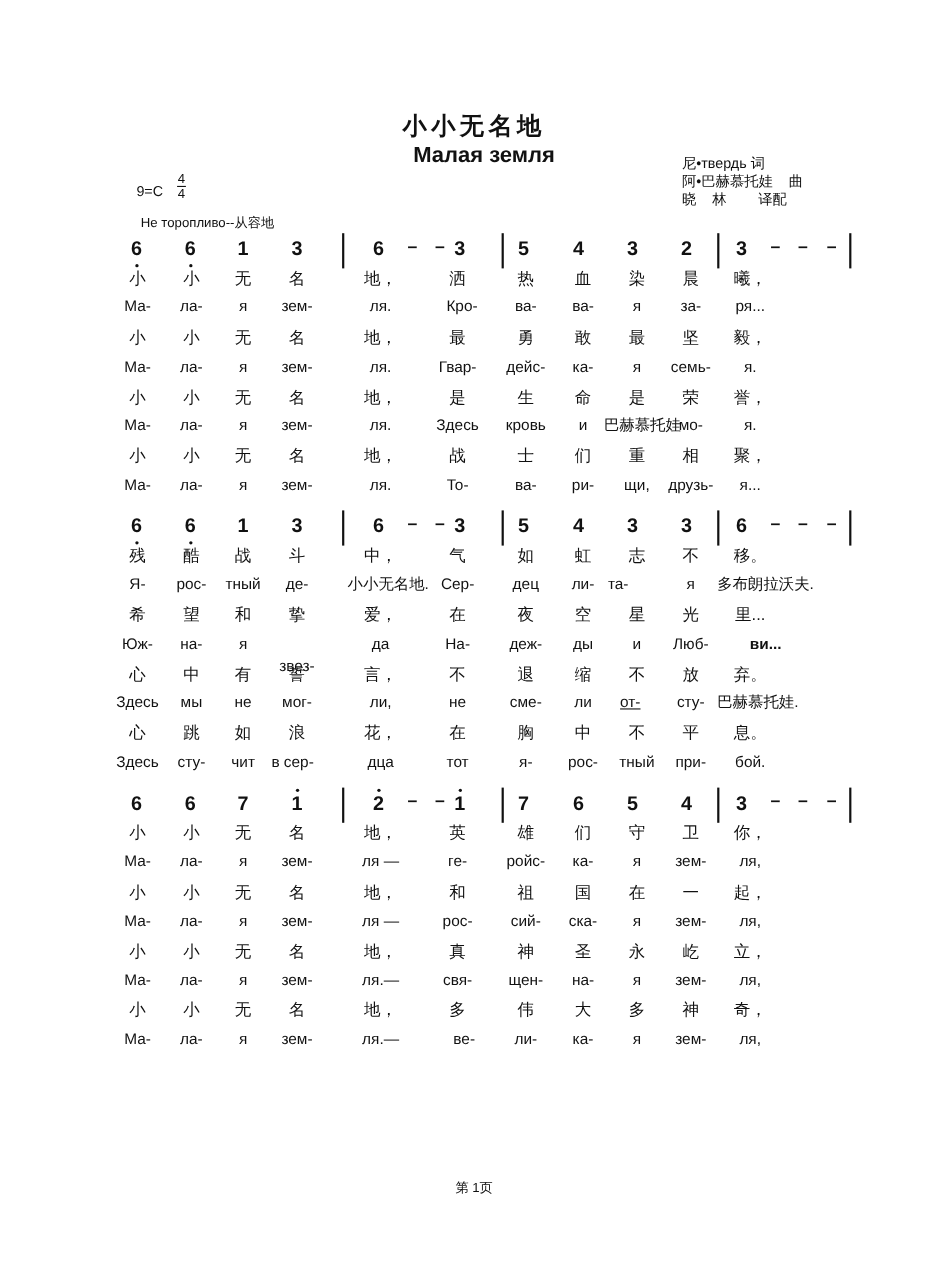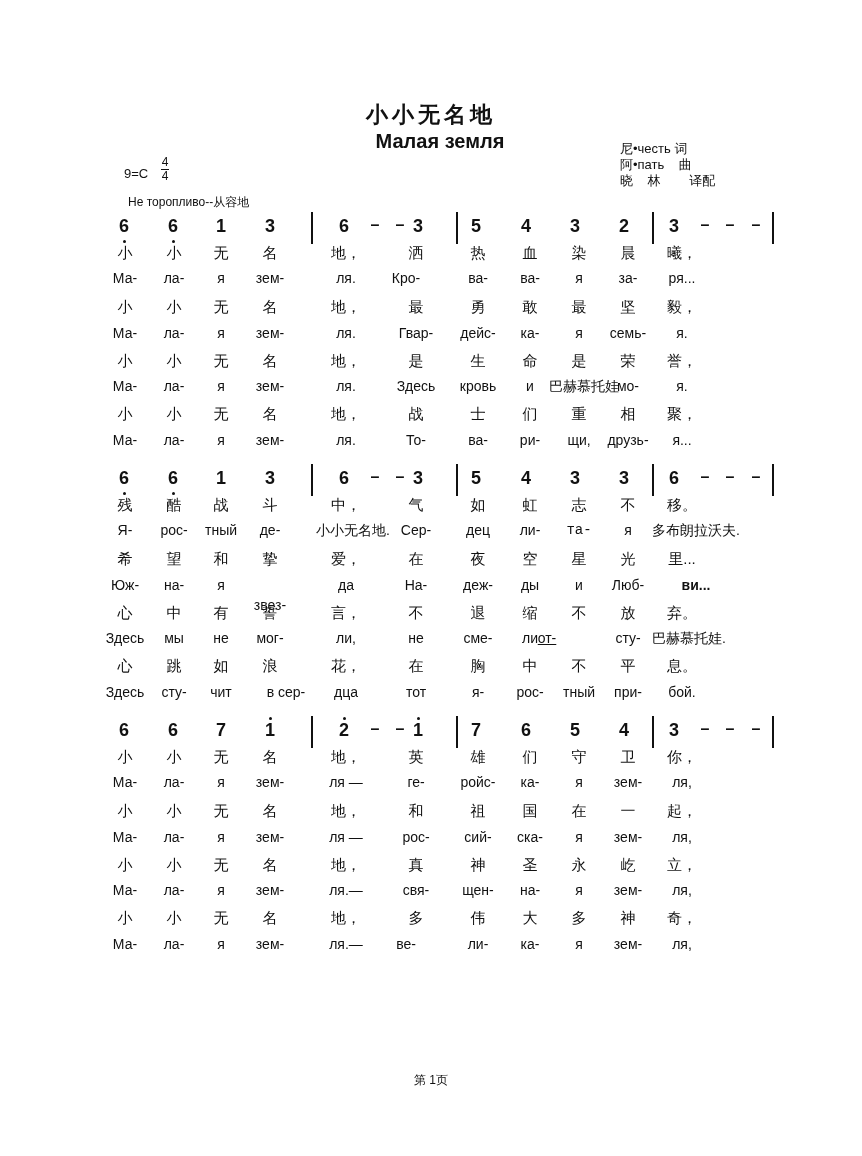--- a/index.html
+++ b/index.html
@@ -23,22 +23,22 @@
   .lyric { position:absolute; width:60px; text-align:center; white-space:nowrap; }
   .lyric.cn { font-size:15px; }
   .page-num { left:0; width:862px; top:1072px; text-align:center; font-size:12px; }
 </style>
 </head>
 <body>
 
 <div class="abs title-cn">小小无名地</div>
 <div class="abs title-ru">Малая земля</div>
 <div class="abs credits">
-  <div>尼•честь 词</div>
-  <div>阿•пать    曲</div>
+  <div>尼•твердь 词</div>
+  <div>阿•巴赫慕托娃    曲</div>
   <div>晓    林        译配</div>
 </div>
 <div class="abs key">9=C</div>
 <div class="abs timesig">
   <div>4</div>
   <div class="frac-line"></div>
   <div>4</div>
 </div>
 <div class="abs tempo">Не торопливо--从容地</div>
 
@@ -77,21 +77,21 @@
       <span class="lyric cn" style="left: 549px;">染</span>
       <span class="lyric cn" style="left: 598px;">晨</span>
       <span class="lyric cn" style="left: 652px;">曦，</span>
     </div>
     <div class="lyric-row" style="top: 270px;">
       <span class="lyric" style="left: 95px;">Ма-</span>
       <span class="lyric" style="left: 144px;">ла-</span>
       <span class="lyric" style="left: 191px;">я</span>
       <span class="lyric" style="left: 240px;">зем-</span>
       <span class="lyric" style="left: 316px;">ля.</span>
-      <span class="lyric" style="left: 376px;">Кро-</span>
+      <span class="lyric" style="left: 390px;">Кро-</span>
       <span class="lyric" style="left: 448px;">ва-</span>
       <span class="lyric" style="left: 500px;">ва-</span>
       <span class="lyric" style="left: 549px;">я</span>
       <span class="lyric" style="left: 598px;">за-</span>
       <span class="lyric" style="left: 652px;">ря...</span>
     </div>
     <div class="lyric-row" style="top: 298px;">
       <span class="lyric cn" style="left: 95px;">小</span>
       <span class="lyric cn" style="left: 144px;">小</span>
       <span class="lyric cn" style="left: 191px;">无</span>
@@ -206,21 +206,21 @@
     </div>
     <div class="lyric-row" style="top: 522px;">
       <span class="lyric" style="left: 95px;">Я-</span>
       <span class="lyric" style="left: 144px;">рос-</span>
       <span class="lyric" style="left: 191px;">тный</span>
       <span class="lyric" style="left: 240px;">де-</span>
       <span class="lyric" style="left: 316px;">小小无名地.</span>
       <span class="lyric" style="left: 386px;">Сер-</span>
       <span class="lyric" style="left: 448px;">дец</span>
       <span class="lyric" style="left: 500px;">ли-</span>
-      <span class="lyric" style="left: 549px; font-family: Liberation Mono, monospace;">та-</span>
+      <span class="lyric" style="left: 532px;">та-</span>
       <span class="lyric" style="left: 598px;">я</span>
       <span class="lyric" style="left: 652px;">多布朗拉沃夫.</span>
     </div>
     <div class="lyric-row" style="top: 550px;">
       <span class="lyric cn" style="left: 95px;">希</span>
       <span class="lyric cn" style="left: 144px;">望</span>
       <span class="lyric cn" style="left: 191px;">和</span>
       <span class="lyric cn" style="left: 240px;">挚</span>
       <span class="lyric cn" style="left: 316px;">爱，</span>
       <span class="lyric cn" style="left: 386px;">在</span>
@@ -258,42 +258,42 @@
     </div>
     <div class="lyric-row" style="top: 630px;">
       <span class="lyric" style="left: 95px;">Здесь</span>
       <span class="lyric" style="left: 144px;">мы</span>
       <span class="lyric" style="left: 191px;">не</span>
       <span class="lyric" style="left: 240px;">мог-</span>
       <span class="lyric" style="left: 316px;">ли,</span>
       <span class="lyric" style="left: 386px;">не</span>
       <span class="lyric" style="left: 448px;">сме-</span>
       <span class="lyric" style="left: 500px;">ли</span>
-      <span class="lyric" style="left: 517px; text-decoration: underline;">от-</span>
+      <span class="lyric" style="left: 543px; text-decoration: underline;">от-</span>
       <span class="lyric" style="left: 598px;">сту-</span>
       <span class="lyric" style="left: 652px;">巴赫慕托娃.</span>
     </div>
     <div class="lyric-row" style="top: 657px;">
       <span class="lyric cn" style="left: 95px;">心</span>
       <span class="lyric cn" style="left: 144px;">跳</span>
       <span class="lyric cn" style="left: 191px;">如</span>
       <span class="lyric cn" style="left: 240px;">浪</span>
       <span class="lyric cn" style="left: 316px;">花，</span>
       <span class="lyric cn" style="left: 386px;">在</span>
       <span class="lyric cn" style="left: 448px;">胸</span>
       <span class="lyric cn" style="left: 500px;">中</span>
       <span class="lyric cn" style="left: 549px;">不</span>
       <span class="lyric cn" style="left: 598px;">平</span>
       <span class="lyric cn" style="left: 652px;">息。</span>
     </div>
     <div class="lyric-row" style="top: 684px;">
       <span class="lyric" style="left: 95px;">Здесь</span>
       <span class="lyric" style="left: 144px;">сту-</span>
       <span class="lyric" style="left: 191px;">чит</span>
-      <span class="lyric" style="left: 256px;">в сер-</span>
+      <span class="lyric" style="left: 236px;">в сер-</span>
       <span class="lyric" style="left: 316px;">дца</span>
       <span class="lyric" style="left: 386px;">тот</span>
       <span class="lyric" style="left: 448px;">я-</span>
       <span class="lyric" style="left: 500px;">рос-</span>
       <span class="lyric" style="left: 549px;">тный</span>
       <span class="lyric" style="left: 598px;">при-</span>
       <span class="lyric" style="left: 652px;">бой.</span>
     </div>
     <div class="notes-row" style="top: 716px;">
       <div class="note" style="left: 114px; top: 4px;"><span>6</span></div>
@@ -407,21 +407,21 @@
       <span class="lyric cn" style="left: 549px;">多</span>
       <span class="lyric cn" style="left: 598px;">神</span>
       <span class="lyric cn" style="left: 652px;">奇，</span>
     </div>
     <div class="lyric-row" style="top: 936px;">
       <span class="lyric" style="left: 95px;">Ма-</span>
       <span class="lyric" style="left: 144px;">ла-</span>
       <span class="lyric" style="left: 191px;">я</span>
       <span class="lyric" style="left: 240px;">зем-</span>
       <span class="lyric" style="left: 316px;">ля.—</span>
-      <span class="lyric" style="left: 376px;">ве-</span>
+      <span class="lyric" style="left: 392px;">ве-</span>
       <span class="lyric" style="left: 448px;">ли-</span>
       <span class="lyric" style="left: 500px;">ка-</span>
       <span class="lyric" style="left: 549px;">я</span>
       <span class="lyric" style="left: 598px;">зем-</span>
       <span class="lyric" style="left: 652px;">ля,</span>
     </div>
   </div>
 
 <div class="abs page-num">第 1页</div>
 

